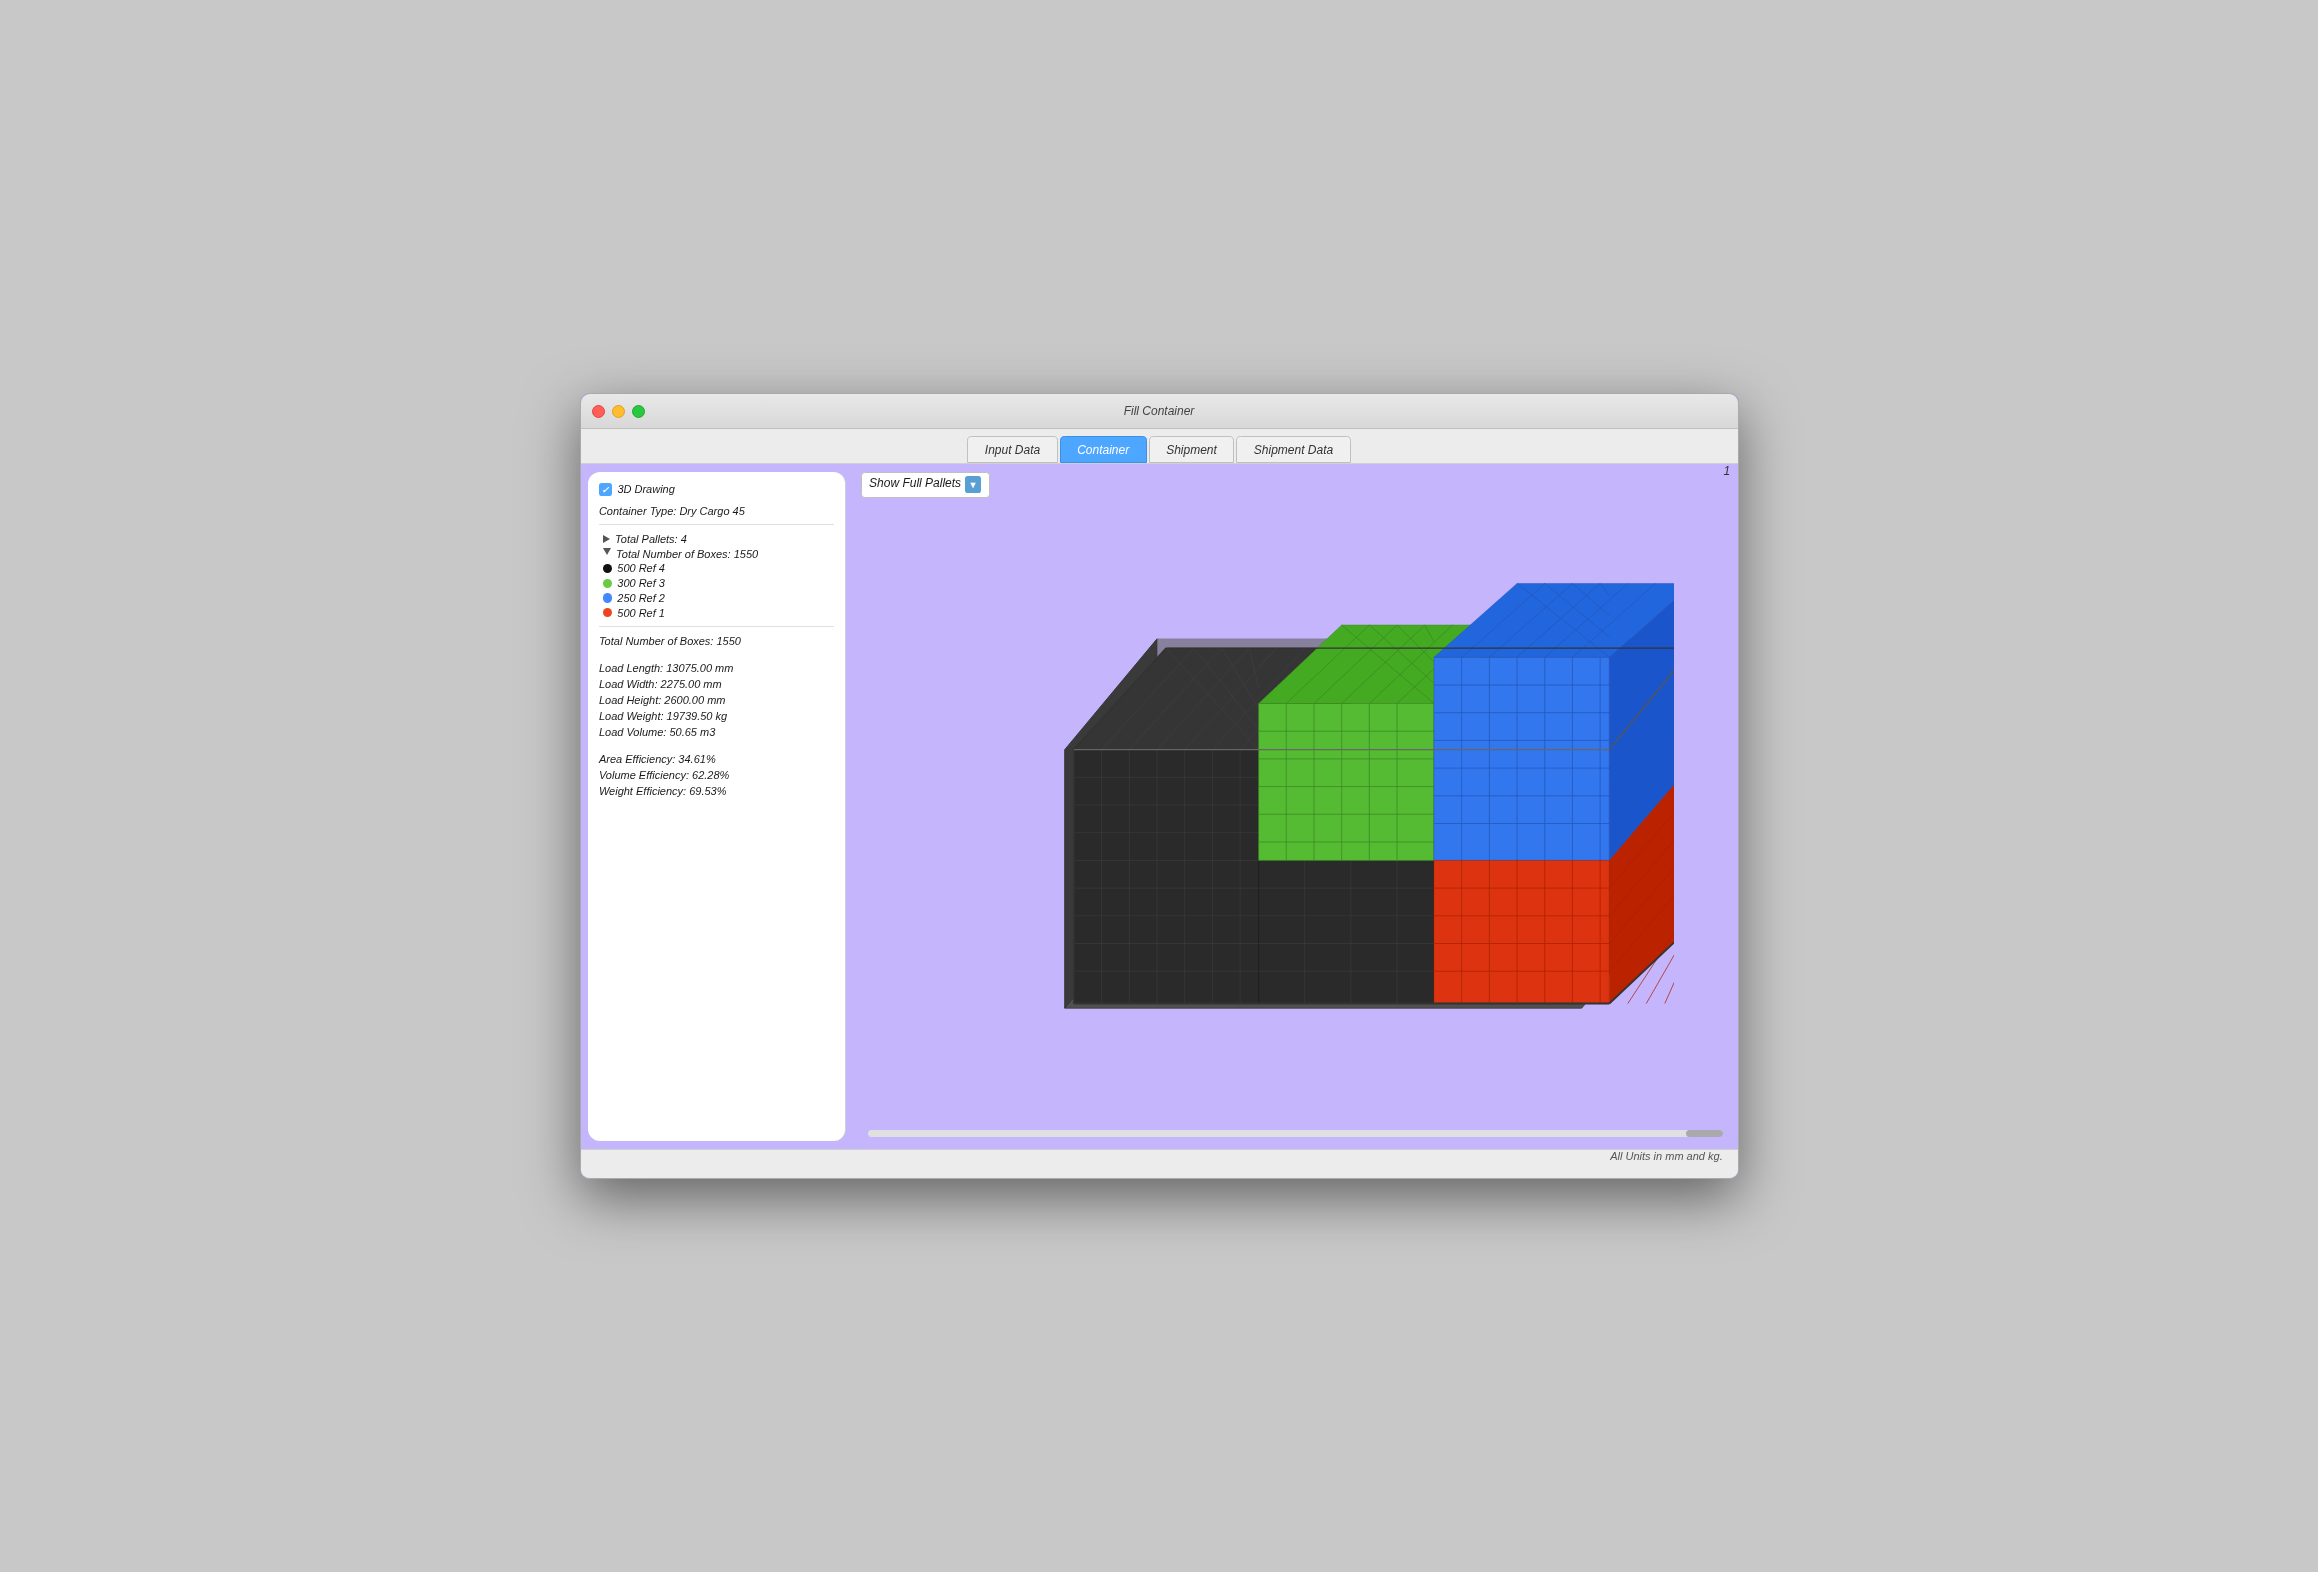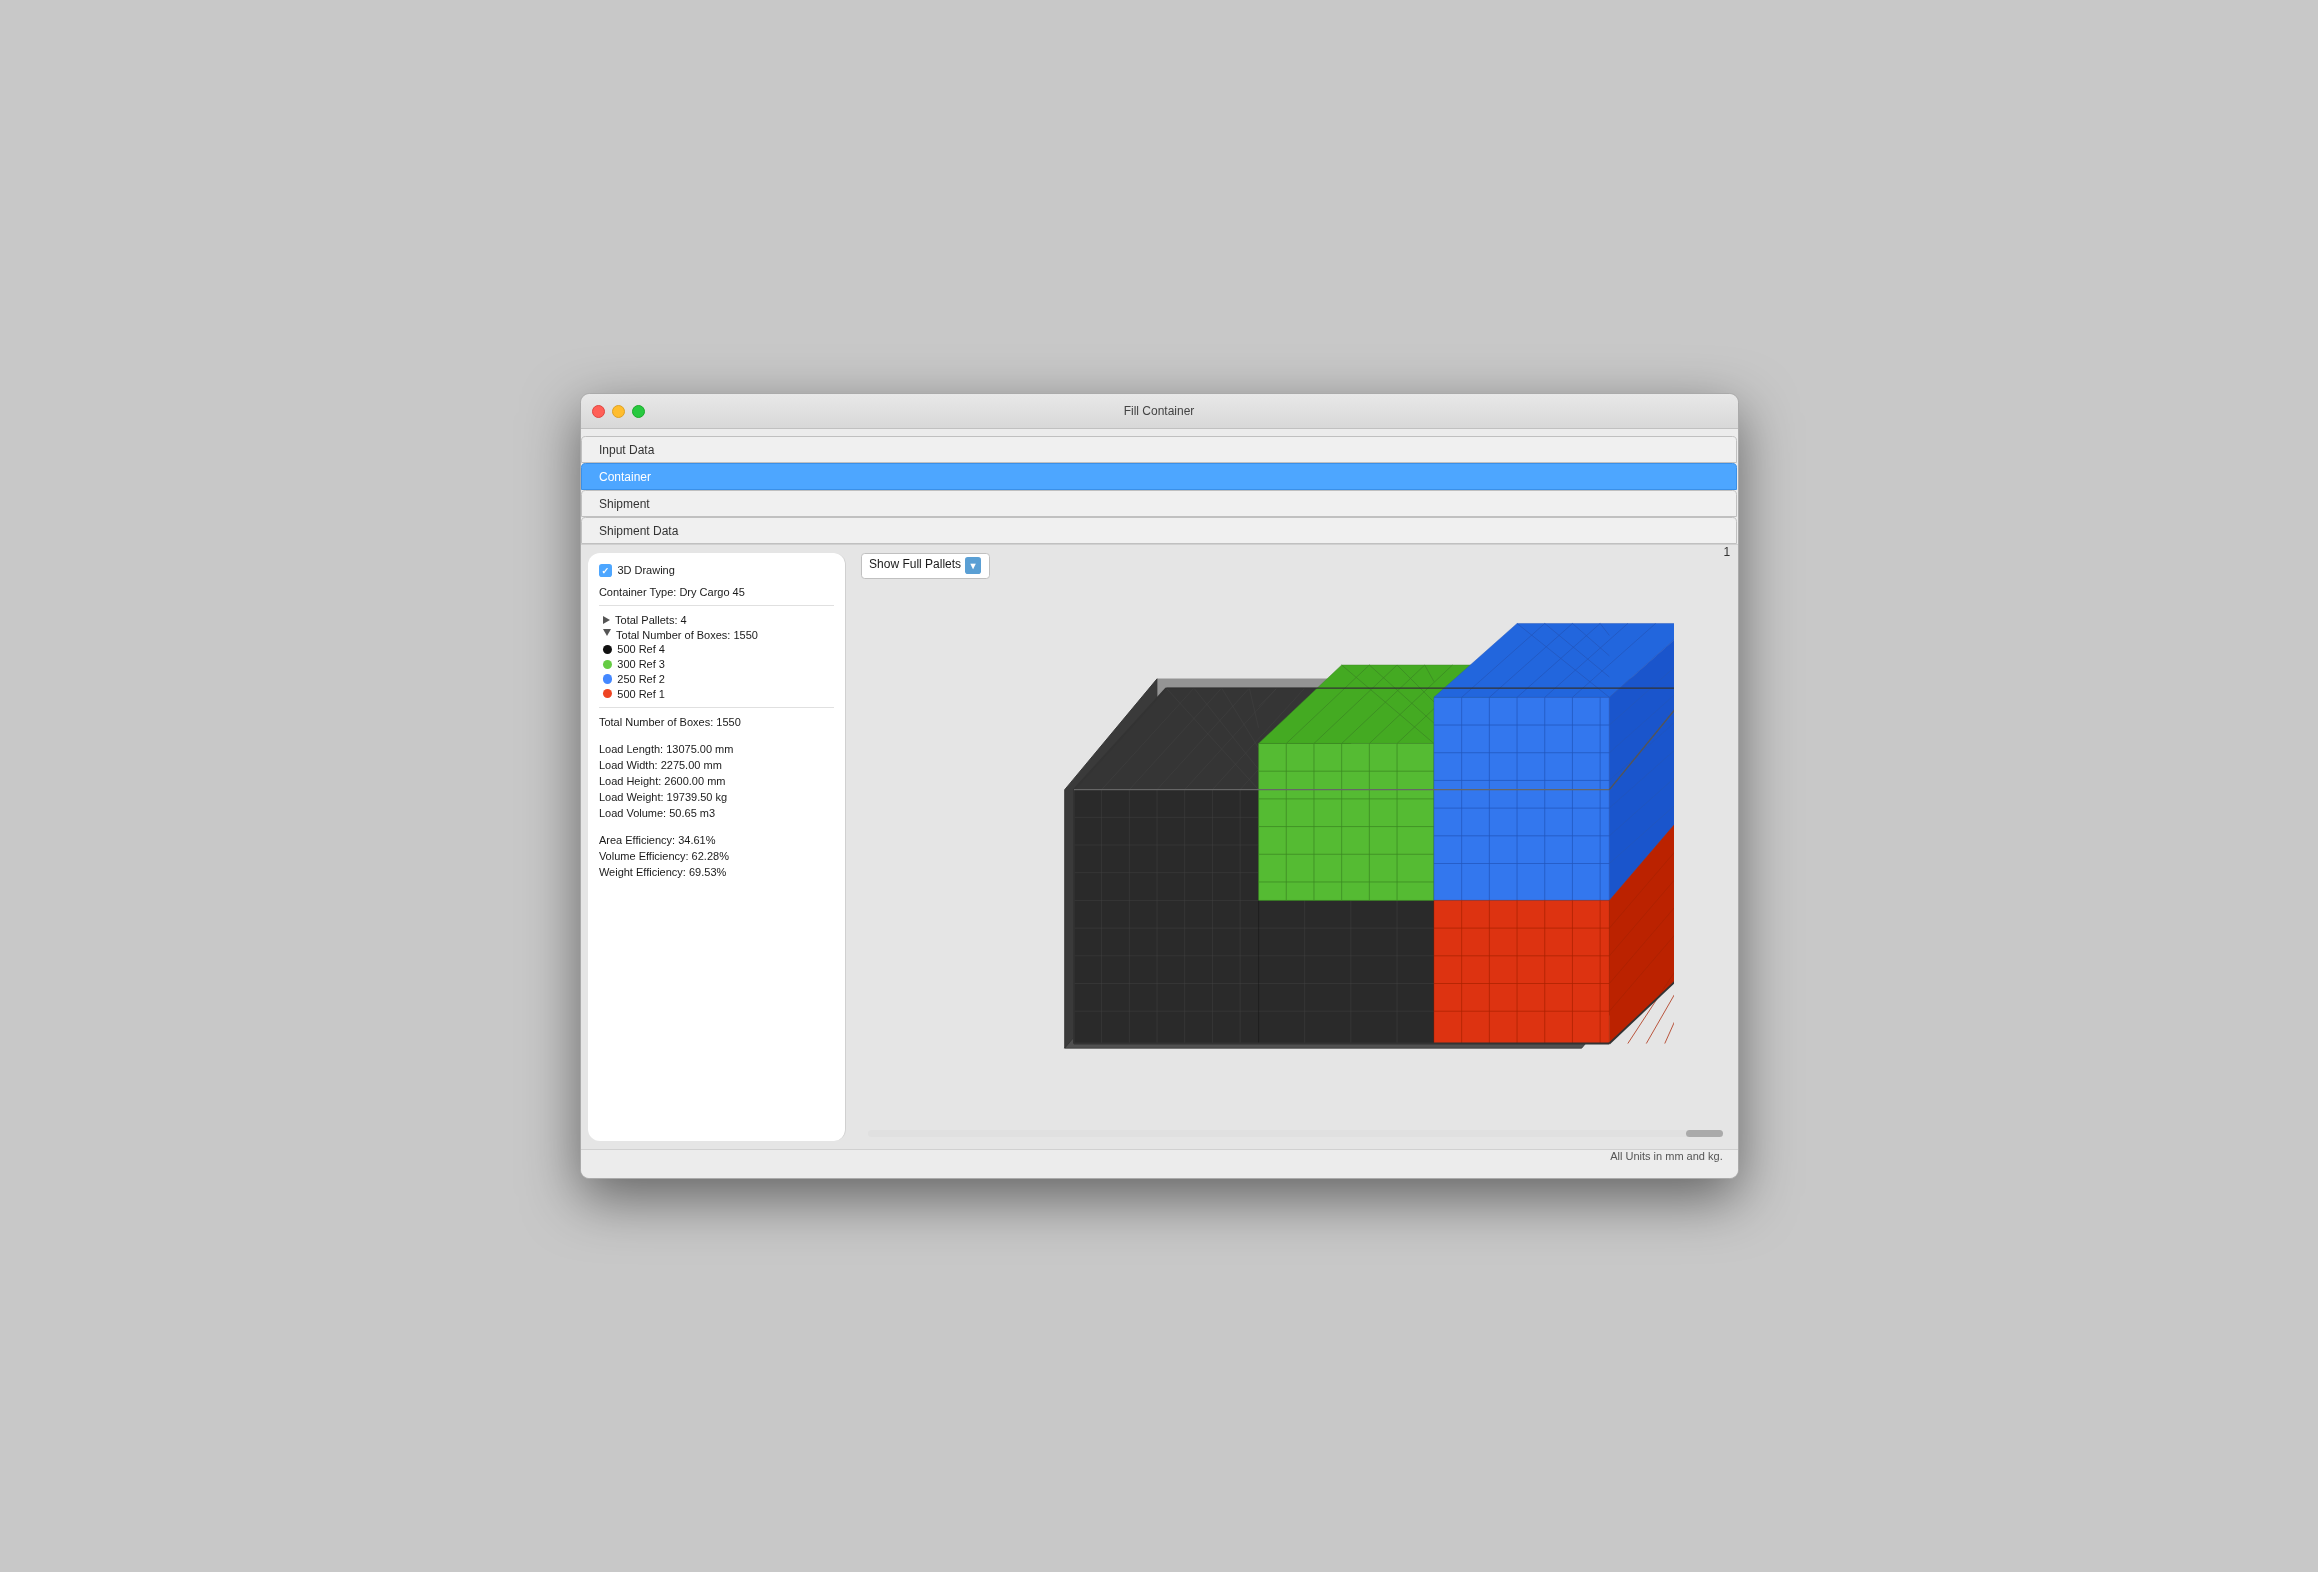--- a/index.html
+++ b/index.html
@@ -9,27 +9,28 @@
       font-size: 12px;
       color: #1a1a1a;
       display: flex;
       justify-content: center;
       align-items: center;
       min-height: 100vh;
     }
     .window {
       width: 1159px;
       height: 786px;
-      background: #e5e5e5;
+      background: #c4b5fd;
       border-radius: 9.2px;
       box-shadow: 0 18.5px 55px rgba(0,0,0,0.5);
       display: flex;
       flex-direction: column;
       overflow: hidden;
       border: 0.9px solid #aaa;
+      font-style: italic;
     }
     .titlebar {
       background: linear-gradient(to bottom, #e8e8e8, #d8d8d8);
       height: 35px;
       display: flex;
       align-items: center;
       padding: 0 11px;
       border-bottom: 0.9px solid #c0c0c0;
       border-radius: 9.2px 9.2px 0 0;
       flex-shrink: 0;
@@ -57,21 +58,20 @@
       font-weight: 500;
     }
     .tab-bar {
       background: #ececec;
       display: flex;
       justify-content: center;
       padding: 7.4px 0 0 0;
       gap: 0;
       flex-shrink: 0;
       border-bottom: 0.9px solid #d0d0d0;
-      flex-direction: column;
     }
     .tab {
       padding: 5.5px 16.6px;
       font-size: 12px;
       cursor: pointer;
       border: 0.9px solid #c0c0c0;
       background: #f0f0f0;
       color: #333;
       margin: 0 0.9px;
       border-radius: 4.6px 4.6px 0 0;

